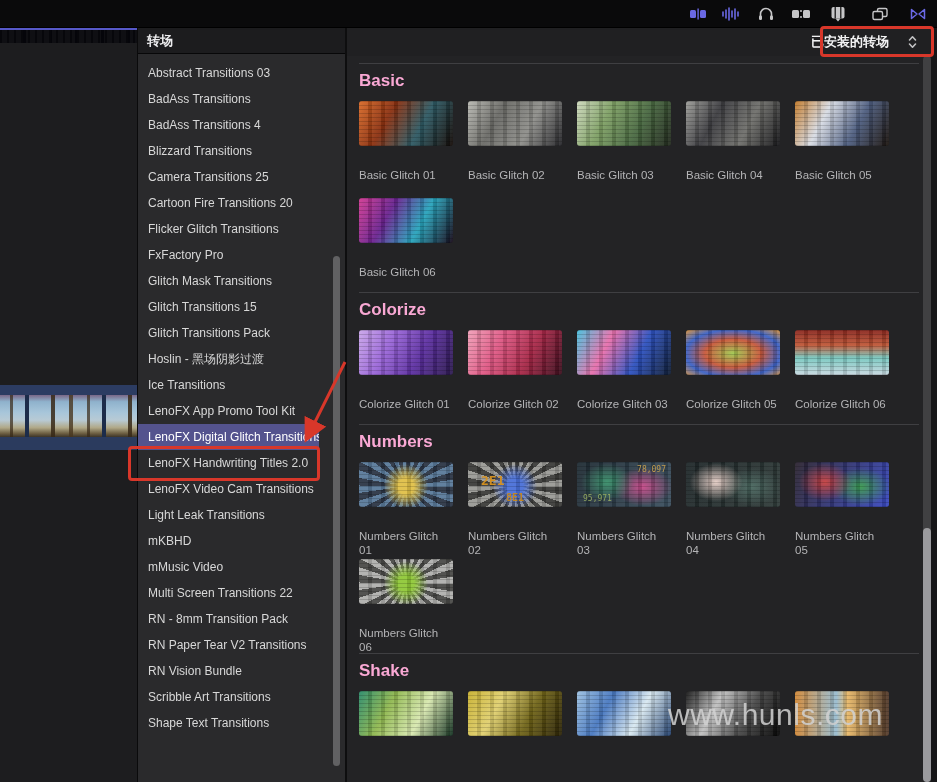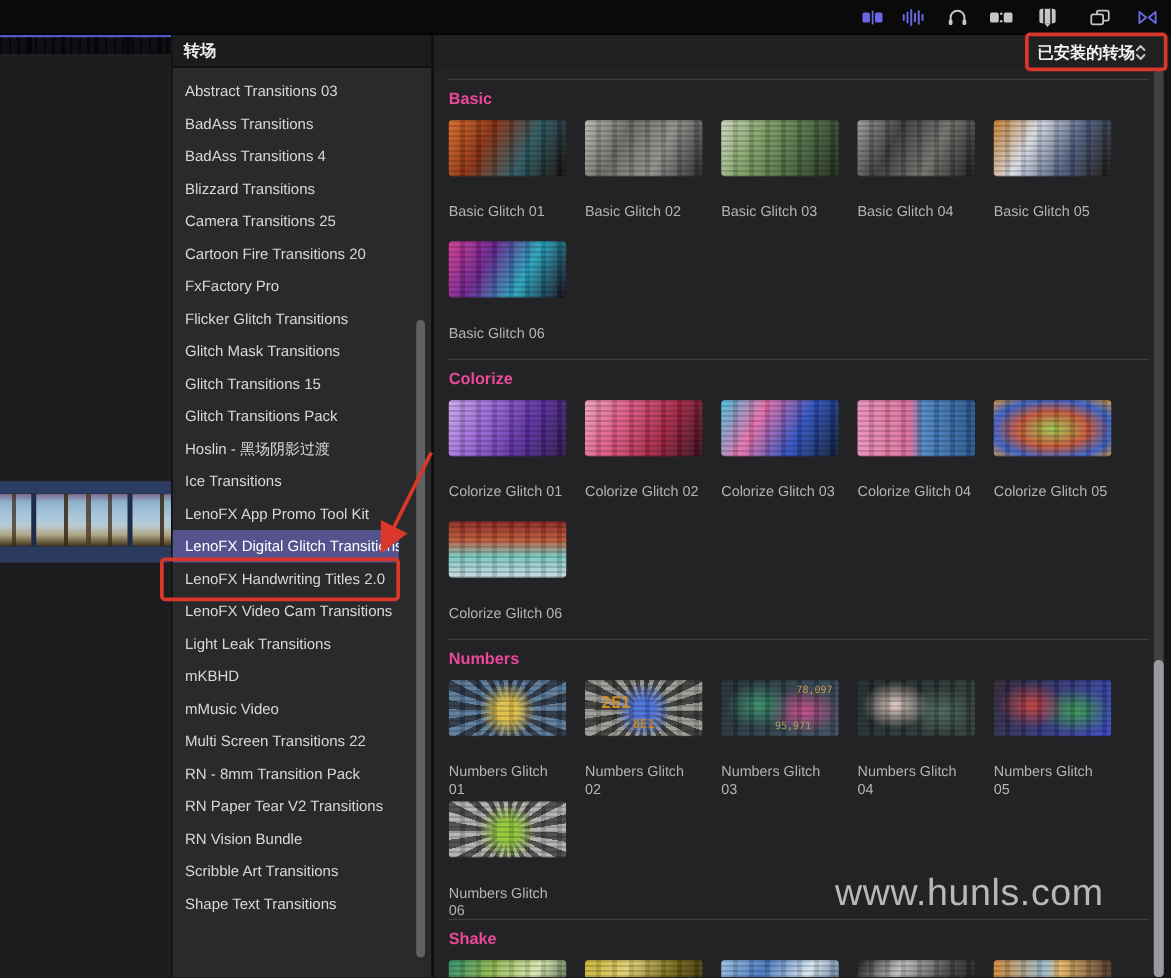--- a/index.html
+++ b/index.html
@@ -38,25 +38,25 @@
            white-space:nowrap;overflow:hidden;box-sizing:border-box;}
   .sb-item.selected{background:#54538e;color:#ffffff;width:181px;}
   .sb-scroll{position:absolute;left:195px;top:228px;width:7px;height:510px;border-radius:4px;
              background:#98989a;opacity:.5;}
 
   
   .grid-panel{position:absolute;left:345px;top:28px;width:586px;height:754px;background:#232325;
               border-left:2px solid #0e0e0f;box-sizing:border-box;overflow:hidden;}
   .grid-topbar{height:28px;background:#202022;display:flex;align-items:center;
                justify-content:flex-end;padding-right:14px;}
-  .dropdown{display:flex;align-items:center;gap:0;cursor:default;font-family:Liberation Mono, monospace;}
+  .dropdown{display:flex;align-items:center;gap:19px;cursor:default;font-family:Liberation Mono, monospace;}
   .dropdown-label{font-size:13px;font-weight:bold;color:#f2f2f3;}
   .grid-content{padding:0 12px;}
   .sec{border-top:1px solid #3f3f42;margin-top:7px;padding-top:7px;}
-  .sec-title{margin:0 0 10px 0;font-size:13px;font-weight:bold;color:#ec4899;}
+  .sec-title{margin:0 0 10px 0;font-size:17px;font-weight:bold;color:#f9a8d4;}
   .cells{display:grid;grid-template-columns:repeat(5,94px);column-gap:15px;
          grid-auto-rows:97px;margin-bottom:-10px;}
   .cell{width:94px;}
   .thumb{position:relative;width:94px;height:45px;border-radius:3px;overflow:hidden;background:#333;}
   .thumb::after{content:"";position:absolute;inset:0;
     background:repeating-linear-gradient(180deg,rgba(0,0,0,.16) 0 1.5px,transparent 1.5px 4px),
                repeating-linear-gradient(90deg,rgba(255,255,255,.05) 0 9px,rgba(0,0,0,.12) 9px 13px);}
   .ovtext{position:absolute;z-index:2;font-family:"DejaVu Sans Mono",monospace;opacity:.95;}
   .pos-tr{top:3px;right:5px;}
   .pos-bl{bottom:4px;left:6px;}
@@ -158,22 +158,22 @@
 
   <div class="sidebar">
     <div class="sb-header">转场</div>
     <div class="sb-list">
         <div class="sb-item">Abstract Transitions 03</div>
         <div class="sb-item">BadAss Transitions</div>
         <div class="sb-item">BadAss Transitions 4</div>
         <div class="sb-item">Blizzard Transitions</div>
         <div class="sb-item">Camera Transitions 25</div>
         <div class="sb-item">Cartoon Fire Transitions 20</div>
+        <div class="sb-item">Flicker Glitch Transitions</div>
         <div class="sb-item">FxFactory Pro</div>
-        <div class="sb-item">Flicker Glitch Transitions</div>
         <div class="sb-item">Glitch Mask Transitions</div>
         <div class="sb-item">Glitch Transitions 15</div>
         <div class="sb-item">Glitch Transitions Pack</div>
         <div class="sb-item">Hoslin - 黑场阴影过渡</div>
         <div class="sb-item">Ice Transitions</div>
         <div class="sb-item">LenoFX App Promo Tool Kit</div>
         <div class="sb-item selected">LenoFX Digital Glitch Transitions</div>
         <div class="sb-item">LenoFX Handwriting Titles 2.0</div>
         <div class="sb-item">LenoFX Video Cam Transitions</div>
         <div class="sb-item">Light Leak Transitions</div>
@@ -238,24 +238,20 @@
             </div>
             <div class="cell">
               <div class="thumb" style="background: linear-gradient(118deg, rgb(240, 160, 184) 0%, rgb(224, 90, 134) 32%, rgb(168, 40, 72) 64%, rgb(60, 15, 30) 100%);"></div>
               <div class="cell-label">Colorize Glitch 02</div>
             </div>
             <div class="cell">
               <div class="thumb" style="background: linear-gradient(118deg, rgb(70, 192, 220) 0%, rgb(232, 112, 172) 32%, rgb(46, 82, 192) 64%, rgb(16, 30, 52) 100%);"></div>
               <div class="cell-label">Colorize Glitch 03</div>
             </div>
             <div class="cell">
-              <div class="thumb" style="background: linear-gradient(90deg, rgb(232, 144, 184) 0%, rgb(224, 112, 158) 44%, rgb(78, 134, 198) 56%, rgb(40, 86, 142) 100%);"></div>
-              <div class="cell-label">Colorize Glitch 04</div>
-            </div>
-            <div class="cell">
               <div class="thumb" style="background: radial-gradient(at 50% 52%, rgb(160, 200, 80) 0%, rgb(200, 88, 58) 42%, rgb(58, 98, 200) 72%, rgb(216, 144, 56) 100%);"></div>
               <div class="cell-label">Colorize Glitch 05</div>
             </div>
             <div class="cell">
               <div class="thumb" style="background: linear-gradient(rgb(138, 40, 32) 0%, rgb(192, 88, 56) 34%, rgb(120, 200, 192) 62%, rgb(200, 216, 224) 100%);"></div>
               <div class="cell-label">Colorize Glitch 06</div>
             </div>
           </div>
         </section>
         <section class="sec">
@@ -270,21 +266,21 @@
               <div class="thumb" style="background: radial-gradient(circle at 50% 54%, rgb(74, 112, 216) 0%, rgb(74, 112, 216) 15%, rgba(0, 0, 0, 0) 42%), repeating-conic-gradient(from 10deg at 50% 54%, rgb(154, 154, 150) 0deg, rgb(154, 154, 150) 9deg, rgb(60, 60, 58) 9deg, rgb(60, 60, 58) 18deg);">
                 <span class="ovtext pos-cl" style="color: rgb(216, 146, 30); font-size: 13px;">2E1</span>
                 <span class="ovtext pos-bc" style="color: rgb(200, 136, 28); font-size: 10px;">8E1</span>
               </div>
               <div class="cell-label">Numbers Glitch
 02</div>
             </div>
             <div class="cell">
               <div class="thumb" style="background: radial-gradient(40% 60% at 32% 45%, rgb(56, 144, 106) 0%, rgba(0, 0, 0, 0) 70%), radial-gradient(45% 60% at 70% 55%, rgb(200, 74, 138) 0%, rgba(0, 0, 0, 0) 70%), linear-gradient(120deg, rgb(32, 44, 52) 0%, rgb(60, 80, 96) 100%);">
                 <span class="ovtext pos-tr" style="color: rgb(200, 160, 80); font-size: 8px;">78,097</span>
-                <span class="ovtext pos-bl" style="color: rgb(150, 172, 98); font-size: 8px; margin-left: 37px;">95,971</span>
+                <span class="ovtext pos-bl" style="color: rgb(150, 172, 98); font-size: 8px;">95,971</span>
               </div>
               <div class="cell-label">Numbers Glitch
 03</div>
             </div>
             <div class="cell">
               <div class="thumb" style="background: radial-gradient(40% 60% at 32% 45%, rgb(232, 208, 200) 0%, rgba(0, 0, 0, 0) 70%), radial-gradient(45% 60% at 70% 55%, rgb(74, 104, 96) 0%, rgba(0, 0, 0, 0) 70%), linear-gradient(120deg, rgb(32, 40, 42) 0%, rgb(48, 60, 58) 100%);"></div>
               <div class="cell-label">Numbers Glitch
 04</div>
             </div>
             <div class="cell">

